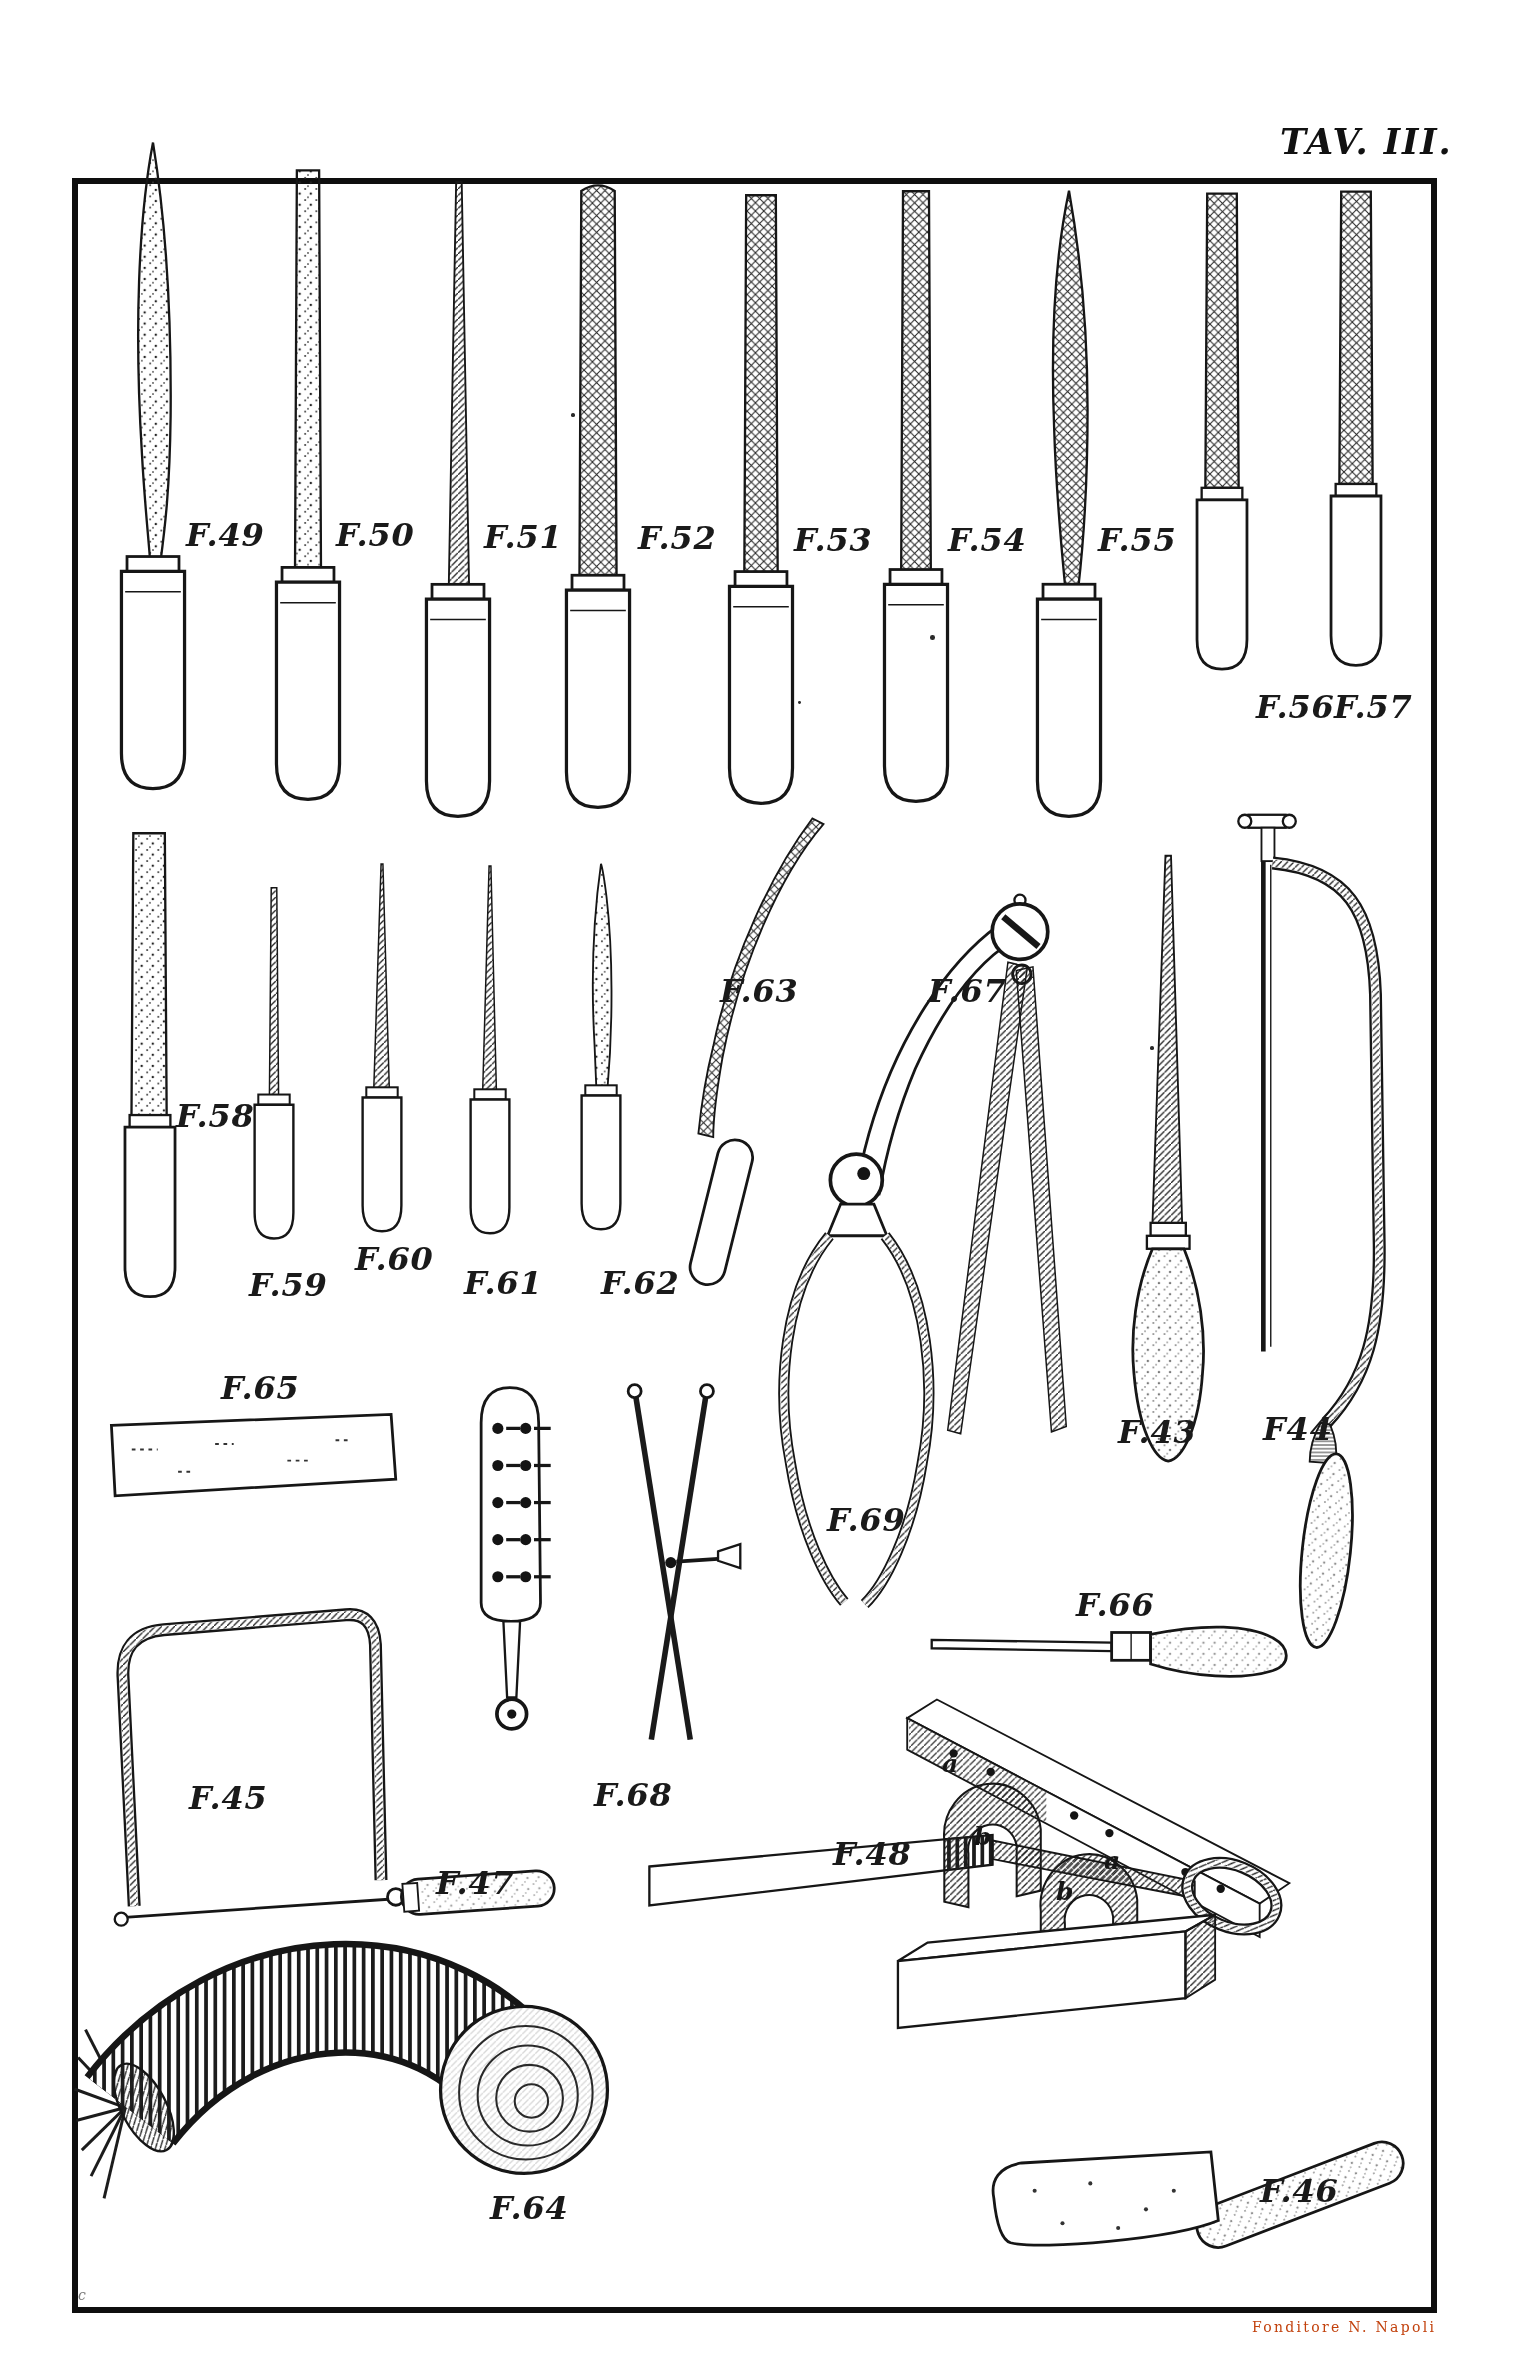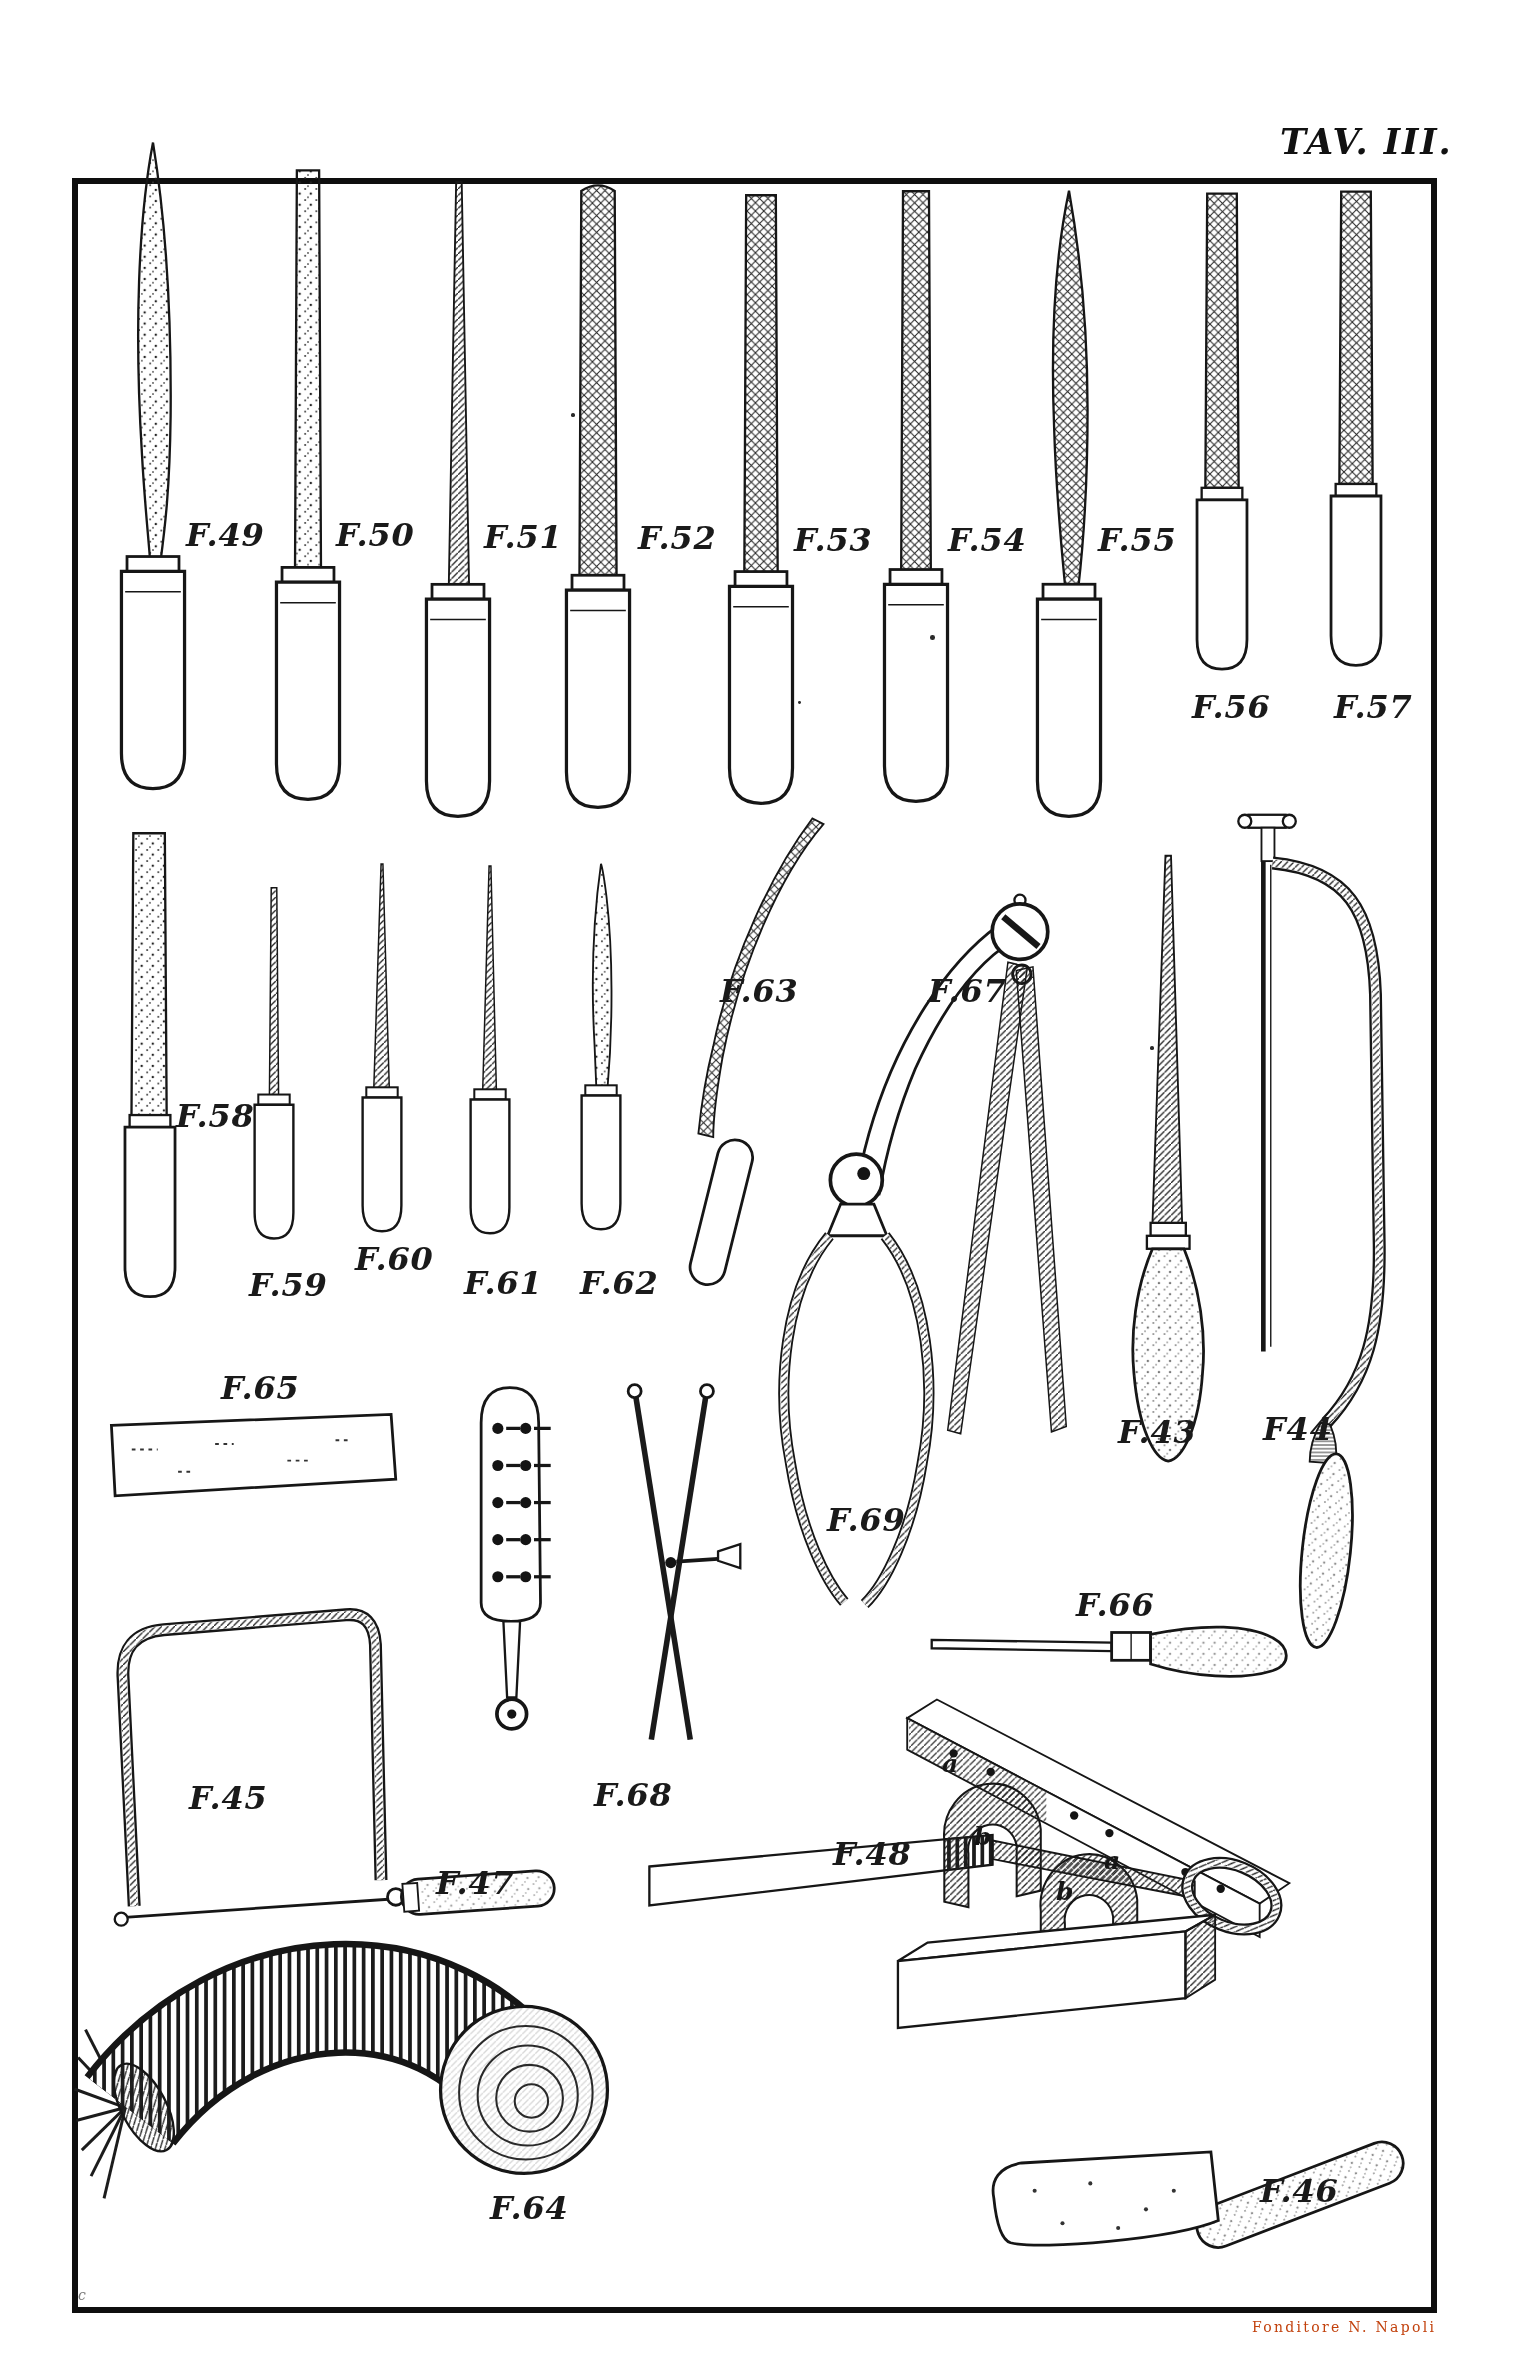--- a/index.html
+++ b/index.html
@@ -383,27 +383,27 @@
     </svg>
   </div>
 
   <div class="flabel" style="left:186px;top:516px">F.49</div>
   <div class="flabel" style="left:336px;top:516px">F.50</div>
   <div class="flabel" style="left:484px;top:518px">F.51</div>
   <div class="flabel" style="left:638px;top:519px">F.52</div>
   <div class="flabel" style="left:794px;top:521px">F.53</div>
   <div class="flabel" style="left:948px;top:521px">F.54</div>
   <div class="flabel" style="left:1098px;top:521px">F.55</div>
-  <div class="flabel" style="left:1192px;top:688px">F.56</div>
+  <div class="flabel" style="left:1256px;top:688px">F.56</div>
   <div class="flabel" style="left:1334px;top:688px">F.57</div>
   <div class="flabel" style="left:176px;top:1097px">F.58</div>
   <div class="flabel" style="left:249px;top:1266px">F.59</div>
   <div class="flabel" style="left:355px;top:1240px">F.60</div>
   <div class="flabel" style="left:464px;top:1264px">F.61</div>
-  <div class="flabel" style="left:580px;top:1264px">F.62</div>
+  <div class="flabel" style="left:601px;top:1264px">F.62</div>
   <div class="flabel" style="left:720px;top:972px">F.63</div>
   <div class="flabel" style="left:928px;top:972px">F.67</div>
   <div class="flabel" style="left:827px;top:1501px">F.69</div>
   <div class="flabel" style="left:1118px;top:1413px">F.43</div>
   <div class="flabel" style="left:1263px;top:1410px">F44</div>
   <div class="flabel" style="left:221px;top:1369px">F.65</div>
   <div class="flabel" style="left:1076px;top:1586px">F.66</div>
   <div class="flabel" style="left:189px;top:1779px">F.45</div>
   <div class="flabel" style="left:436px;top:1864px">F.47</div>
   <div class="flabel" style="left:594px;top:1776px">F.68</div>

